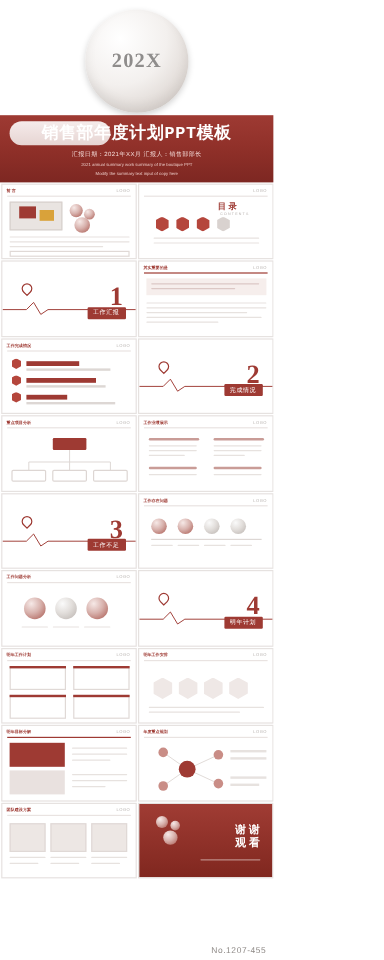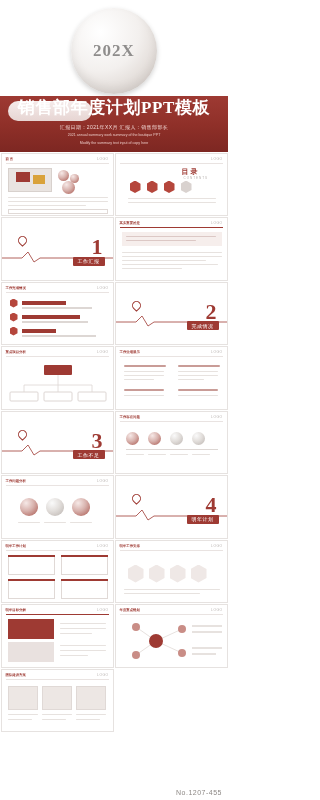--- a/index.html
+++ b/index.html
@@ -35,23 +35,23 @@
     position:relative; width:228px; height:56px;
     background:linear-gradient(180deg,#9e3a33 0%, #8e2f28 55%, #7d2722 100%);
     color:#fff; text-align:center;
   }
   .band-ribbon {
     position:absolute; left:8px; top:5px; width:84px; height:20px; border-radius:10px;
     background:linear-gradient(180deg,#ffffff,#f0e7e5);
     opacity:.9;
   }
   .band-title {
-    position:relative; 
-    font-size:17px; font-weight:bold; letter-spacing:.6px;
-    font-family:Liberation Serif, serif;
+    position:relative; padding-top:6px;
+    font-size:14px; font-weight:bold; letter-spacing:.6px;
+    font-family:Liberation Mono, monospace;
   }
   .band-sub {
     font-size:5px; margin-top:5px; color:#f2d8d5; letter-spacing:.4px;
   }
   .band-sub2 { font-size:3.6px; margin-top:3px; color:#e7c4c0; line-height:1.5; }
 
   
   .grid { display:flex; flex-wrap:wrap; }
   .slide {
     width:113px; height:63.5px; background:#fff; border:1px solid #e6e2e0;
@@ -394,20 +394,28 @@
       <div class="box" style="left:40px;top:16px;width:30px;height:24px;background:#ede7e4;"></div>
       <div class="box" style="left:74px;top:16px;width:30px;height:24px;background:#ede7e4;"></div>
       <div class="txtline" style="left:6px;top:44px;width:30px;"></div>
       <div class="txtline" style="left:40px;top:44px;width:30px;"></div>
       <div class="txtline" style="left:74px;top:44px;width:30px;"></div>
       <div class="txtline" style="left:6px;top:49px;width:24px;"></div>
       <div class="txtline" style="left:40px;top:49px;width:24px;"></div>
       <div class="txtline" style="left:74px;top:49px;width:24px;"></div>
     </div>
 
+    <div class="slide" style="background:linear-gradient(180deg,#a03c34,#80271f);">
+      <div class="ball" style="position:absolute;left:14px;top:10px;width:10px;height:10px;"></div>
+      <div class="ball" style="position:absolute;left:26px;top:14px;width:8px;height:8px;"></div>
+      <div class="ball" style="position:absolute;left:20px;top:22px;width:12px;height:12px;"></div>
+      <div style="position:absolute;right:10px;top:16px;font-size:9px;color:#fff;font-weight:bold;line-height:1.25;white-space:pre-line;text-align:right;">谢 谢
+观 看</div>
+      <div class="txtline" style="right:10px;bottom:14px;width:50px;background:rgba(255,255,255,.45);"></div>
+    </div>
 
   </div>
 
   <div class="footer">
     <span>No.1207-455</span>
   </div>
 
 </div>
 
 </body></html>

